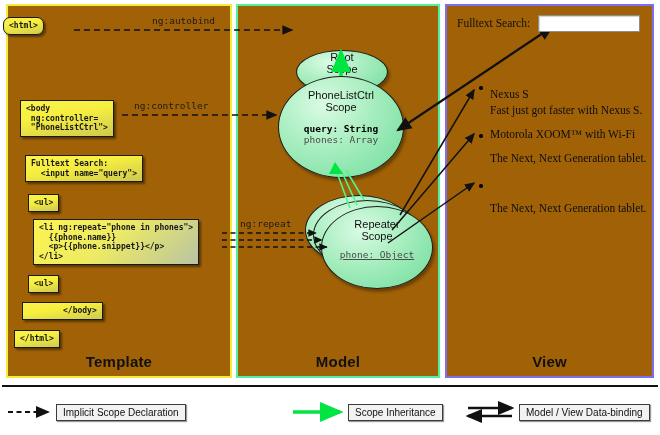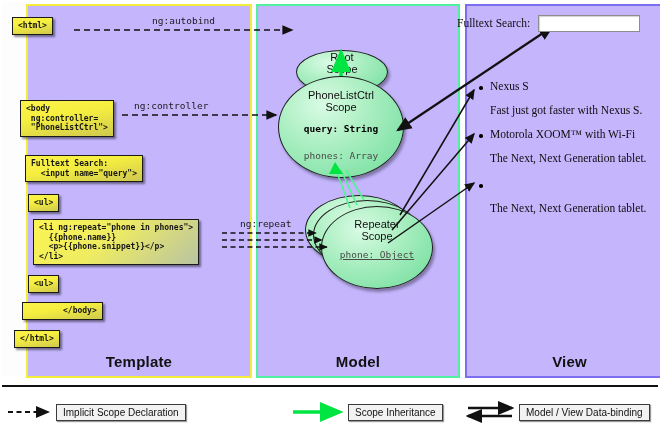--- a/index.html
+++ b/index.html
@@ -9,21 +9,21 @@
     font-family:"Liberation Sans", sans-serif;
     overflow:hidden;
     position:relative;
   }
   #root{position:absolute;left:0;top:0;width:660px;height:435px;}
 
   
   .diagram{position:absolute;left:0;top:0;width:660px;height:382px;background:#fff;}
   .outer-frame{position:absolute;left:2px;top:2px;width:654px;height:374px;background:#fdfdfd;}
 
-  .col{position:absolute;top:4px;background:#c4b5fd;margin-left:20px;}
+  .col{position:absolute;top:4px;background:#a16207;}
   .col.template{left:6px;width:222px;height:370px;border:2px solid #f3ec3a;}
   .col.model{left:236px;width:200px;height:370px;border:2px solid #4ff0a0;}
   .col.view{left:445px;width:205px;height:370px;border:2px solid #7b6ef0;}
 
   .col-label{
     position:absolute;bottom:6px;left:0;width:100%;
     text-align:center;font-size:15px;font-weight:bold;color:#111;
     font-family:"Liberation Sans", sans-serif;letter-spacing:.2px;
   }
 
@@ -50,21 +50,21 @@
     box-shadow:2px 3px 3px rgba(0,0,0,.35);
     display:flex;flex-direction:column;align-items:center;justify-content:flex-start;
     text-align:center;
   }
   .ell-title{
     font-family:"Liberation Sans", sans-serif;
     font-size:11px;color:#101010;line-height:12px;font-weight:normal;
   }
   .ell-prop{
     font-family:"DejaVu Sans Mono","Liberation Mono",monospace;
-    font-size:9.5px;line-height:11px;color:#4a4a4a;white-space:pre;margin-top:16px;
+    font-size:9.5px;line-height:11px;color:#4a4a4a;white-space:pre;
   }
   .ell-prop.bold{color:#000;font-weight:bold;}
 
   
   .edge-label{
     position:absolute;
     font-family:"DejaVu Sans Mono","Liberation Mono",monospace;
     font-size:9.5px;color:#1a1a1a;white-space:pre;
   }
   .view-label{
@@ -107,21 +107,21 @@
     </div>
 
     <div class="col model">
       <div class="col-label">Model</div>
     </div>
 
     <div class="col view">
       <div class="col-label">View</div>
     </div>
 
-    <div class="codebox" style="left:12px;top:17px;">&lt;html&gt;</div>
+    <div class="codebox" style="left:3px;top:17px;border-radius:7px;">&lt;html&gt;</div>
     <div class="codebox" style="left:20px;top:100px;">&lt;body
  ng:controller=
  "PhoneListCtrl"&gt;</div>
     <div class="codebox" style="left:25px;top:155px;">Fulltext Search:
   &lt;input name="query"&gt;</div>
     <div class="codebox" style="left:28px;top:194px;">&lt;ul&gt;</div>
     <div class="codebox big" style="left:33px;top:219px;">&lt;li ng:repeat="phone in phones"&gt;
   {{phone.name}}
   &lt;p&gt;{{phone.snippet}}&lt;/p&gt;
 &lt;/li&gt;</div>
@@ -190,21 +190,21 @@
     </svg>
 
     <div class="edge-label" style="left:152px;top:15px;z-index:5;">ng:autobind</div>
     <div class="edge-label" style="left:134px;top:100px;z-index:5;">ng:controller</div>
     <div class="edge-label" style="left:240px;top:218px;z-index:5;">ng:repeat</div>
 
     <div class="view-label" style="left:457px;top:17px;z-index:5;">Fulltext Search:</div>
     <input class="view-input" style="left: 538px; top: 15px; width: 96px; height: 13px; font-size: 10px; z-index: 5;" value="">
 
     <div class="bullet" style="left:479px;top:86px;z-index:5;"></div>
-    <div class="view-item" style="left:490px;top:80px;z-index:5;">Nexus S</div>
+    <div class="view-item" style="left:490px;top:88px;z-index:5;">Nexus S</div>
     <div class="view-item" style="left:490px;top:104px;z-index:5;">Fast just got faster with Nexus S.</div>
 
     <div class="bullet" style="left:479px;top:134px;z-index:5;"></div>
     <div class="view-item" style="left:490px;top:128px;z-index:5;">Motorola XOOM™  with Wi-Fi</div>
     <div class="view-item" style="left:490px;top:152px;z-index:5;">The Next, Next Generation tablet.</div>
 
     <div class="bullet" style="left:479px;top:184px;z-index:5;"></div>
     <div class="view-item" style="left:490px;top:202px;z-index:5;">The Next, Next Generation tablet.</div>
   </div>
 

